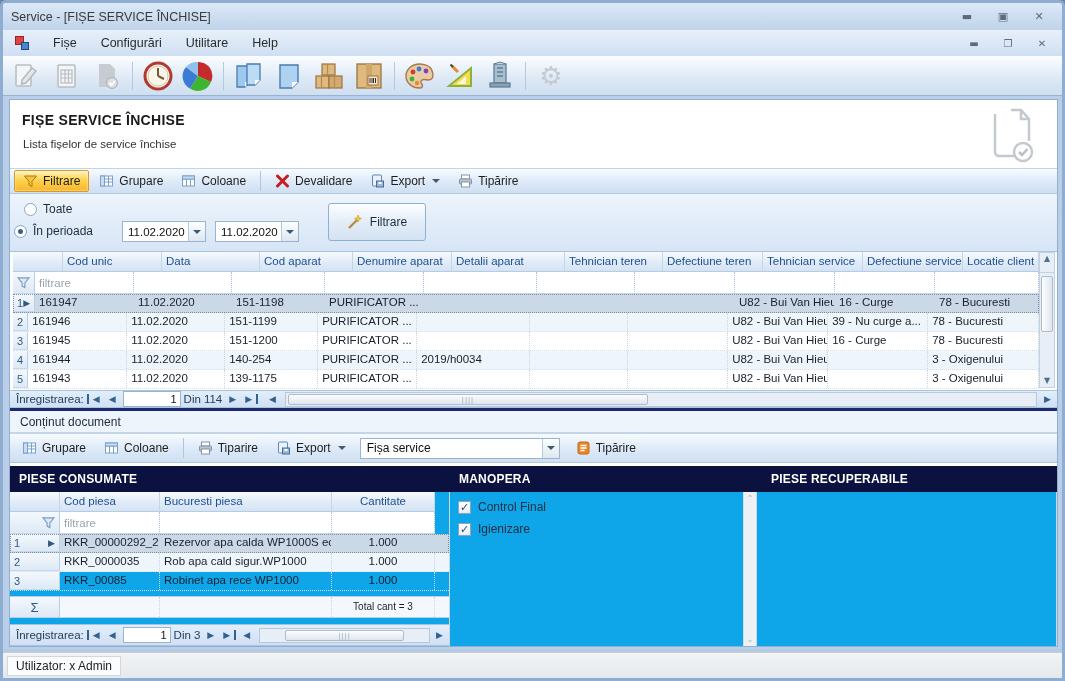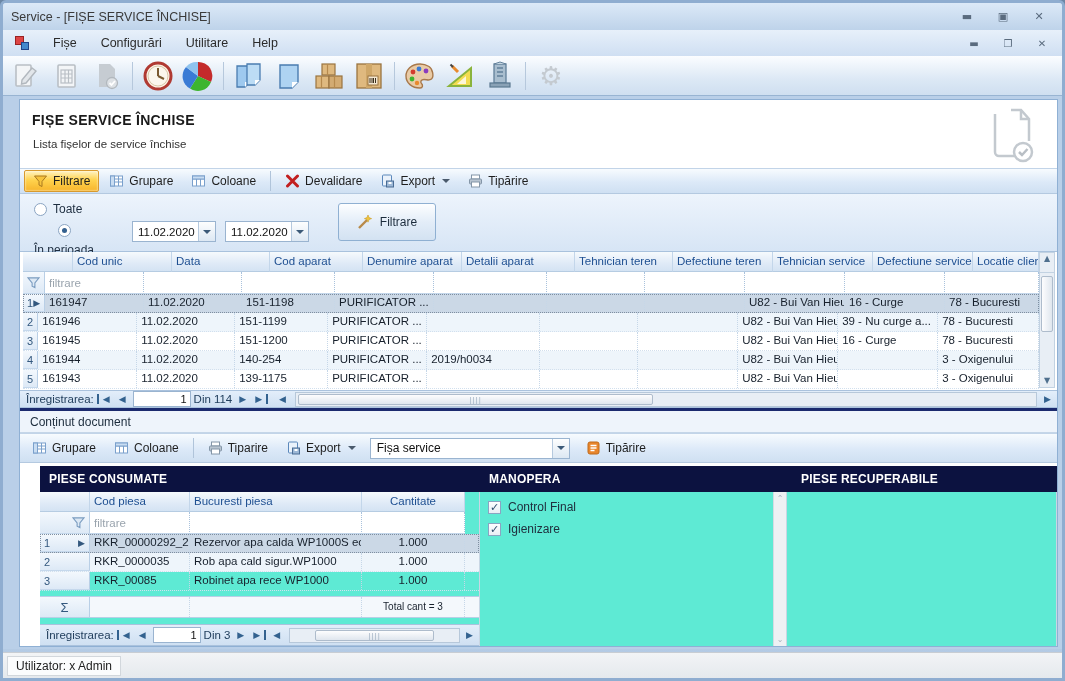--- a/index.html
+++ b/index.html
@@ -27,21 +27,21 @@
   .winbtns.small .winbtn{ width:20px; height:13px; font-size:10px;}
   
   .toolbar{ position:absolute; left:0; right:0; top:53px; height:40px;
     display:flex; align-items:center; padding:0 6px; gap:4px;
     background:linear-gradient(#fbfdff,#dce8f5 60%,#cfdff0);
     border-bottom:1px solid #98b4d2; }
   .tbtn{ width:36px; height:34px; display:flex; align-items:center; justify-content:center; border-radius:3px;}
   .tsep{ width:1px; height:28px; background:#b6c8dc; margin:0 3px; }
   
   .main{ position:absolute; left:0; right:0; top:93px; bottom:29px;
-    background:#b9cfe8; padding:3px 4px 2px 16px; }
+    background:#b9cfe8; padding:3px 4px 2px 6px; }
   .doc{ position:relative; background:#fff; width:100%; height:100%;
     border:1px solid #8fb0d4; overflow:hidden; }
   .page-head{ position:absolute; left:0; top:0; right:0; height:68px; background:#fff; }
   .page-title{ position:absolute; left:12px; top:12px; font-size:14px; font-weight:bold; color:#1a1a1a; letter-spacing:.3px;}
   .page-sub{ position:absolute; left:13px; top:38px; font-size:11.5px; color:#333; }
   .head-icon{ position:absolute; right:18px; top:4px; }
   
   .ribbon{ position:absolute; left:0; right:0; height:26px; display:flex; align-items:center;
     gap:2px; padding:0 4px;
     background:linear-gradient(#f7fbfe,#dcE9f8 55%,#cfe0f2);
@@ -104,21 +104,21 @@
   .navy-line{ position:absolute; left:0; right:0; top:308px; height:3px; background:#1b2a6e;}
   .section-band{ position:absolute; left:0; right:0; top:311px; height:22px; background:#eef4fb;
     border-bottom:1px solid #c5d6e8; display:flex; align-items:center; padding-left:10px; font-size:12px; color:#1c2c3c;}
   .ribbon.r2{ top:333px; height:30px;}
   .combo{ width:200px; height:21px; background:#fff; border:1px solid #9ab4d0; display:flex; align-items:center; margin-left:4px;}
   .combo .val{ flex:1; font-size:12px; padding-left:6px; color:#111;}
   .panels{ position:absolute; left:0; right:0; top:366px; bottom:0; display:flex; background:#fff;}
   .panel{ display:flex; flex-direction:column; }
   .panel-head{ height:26px; background:#0c1240; color:#fff; font-weight:bold; font-size:12px;
     display:flex; align-items:center; padding-left:9px; letter-spacing:.2px;}
-  .panel-body{ flex:1; position:relative; background:#5eead4; border-right:1px solid #c9d6e4;}
+  .panel-body{ flex:1; position:relative; background:#0ea5e9; border-right:1px solid #c9d6e4;}
   .chk-row{ display:flex; align-items:center; gap:7px; font-size:12px; color:#20303f; margin:8px 0 4px 8px;}
   .chkbox{ width:13px; height:13px; border:1px solid #8aa4c2; background:linear-gradient(#fdfeff,#e8eef5);
     display:flex; align-items:center; justify-content:center; font-size:11px; color:#2d4d6d; font-weight:bold;}
   .mini-vscroll{ position:absolute; right:0; top:0; bottom:0; width:13px; background:#eef1f4; border-left:1px solid #d5dce3;
     display:flex; flex-direction:column; justify-content:space-between; align-items:center; padding:2px 0; color:#a8b2bc; font-size:8px;}
   .sum-row{ display:flex; border-top:1px solid #b9cfe6; border-bottom:1px solid #b9cfe6; background:#f4f8fc; height:22px;}
   .sum-row .cell{ border-right:1px dotted #c6d7e8; padding:4px 4px 0 4px; font-size:10px; color:#17202c;}
   
   .statusbar{ position:absolute; left:0; right:0; bottom:0; height:26px; background:linear-gradient(#f2f4f6,#e5e9ed);
     border-top:1px solid #c8cdd3; display:flex; align-items:center; padding:0 4px;}
@@ -334,21 +334,21 @@
             </svg>
           <span>Tipărire</span>
         </div>
       </div>
 
       <div class="filterpanel">
         <div class="radio-row" style="left:14px; top:8px;">
           <div class="radio"></div>
           <span>Toate</span>
         </div>
-        <div class="radio-row" style="left:14px; top:30px;flex-direction:column;">
+        <div class="radio-row" style="left:4px; top:30px;">
           <div class="radio sel"></div>
           <span>În perioada</span>
         </div>
         <div class="datebox" style="left:112px; top:27px;">
           <div class="val">11.02.2020</div>
           <div class="combo-btn"></div>
         </div>
         <div class="datebox" style="left:205px; top:27px;">
           <div class="val">11.02.2020</div>
           <div class="combo-btn"></div>
@@ -554,21 +554,21 @@
           <svg class="icon14" viewBox="0 0 14 14">
               <rect x="1.5" y="1" width="11" height="12" rx="2" fill="#e8862c" stroke="#c06a1a"></rect>
               <path d="M4 4.5 h6 M4 7 h6 M4 9.5 h4" stroke="#fff" stroke-width="1.3"></path>
             </svg>
           <span>Tipărire</span>
         </div>
       </div>
 
       <div class="panels">
 
-        <div class="panel" style="width:440px;margin-left:20px;">
+        <div class="panel" style="width:440px;">
           <div class="panel-head">
             <span>PIESE CONSUMATE</span>
           </div>
           <div class="panel-body" style="display:flex; flex-direction:column;">
             <div class="grid" style="position:relative; left:0; top:0;">
               <div class="grid-row">
                 <div class="gh pcI"></div>
                 <div class="gh pc0">Cod piesa</div>
                 <div class="gh pc1">Bucuresti piesa</div>
                 <div class="gh pc2">Cantitate</div>

